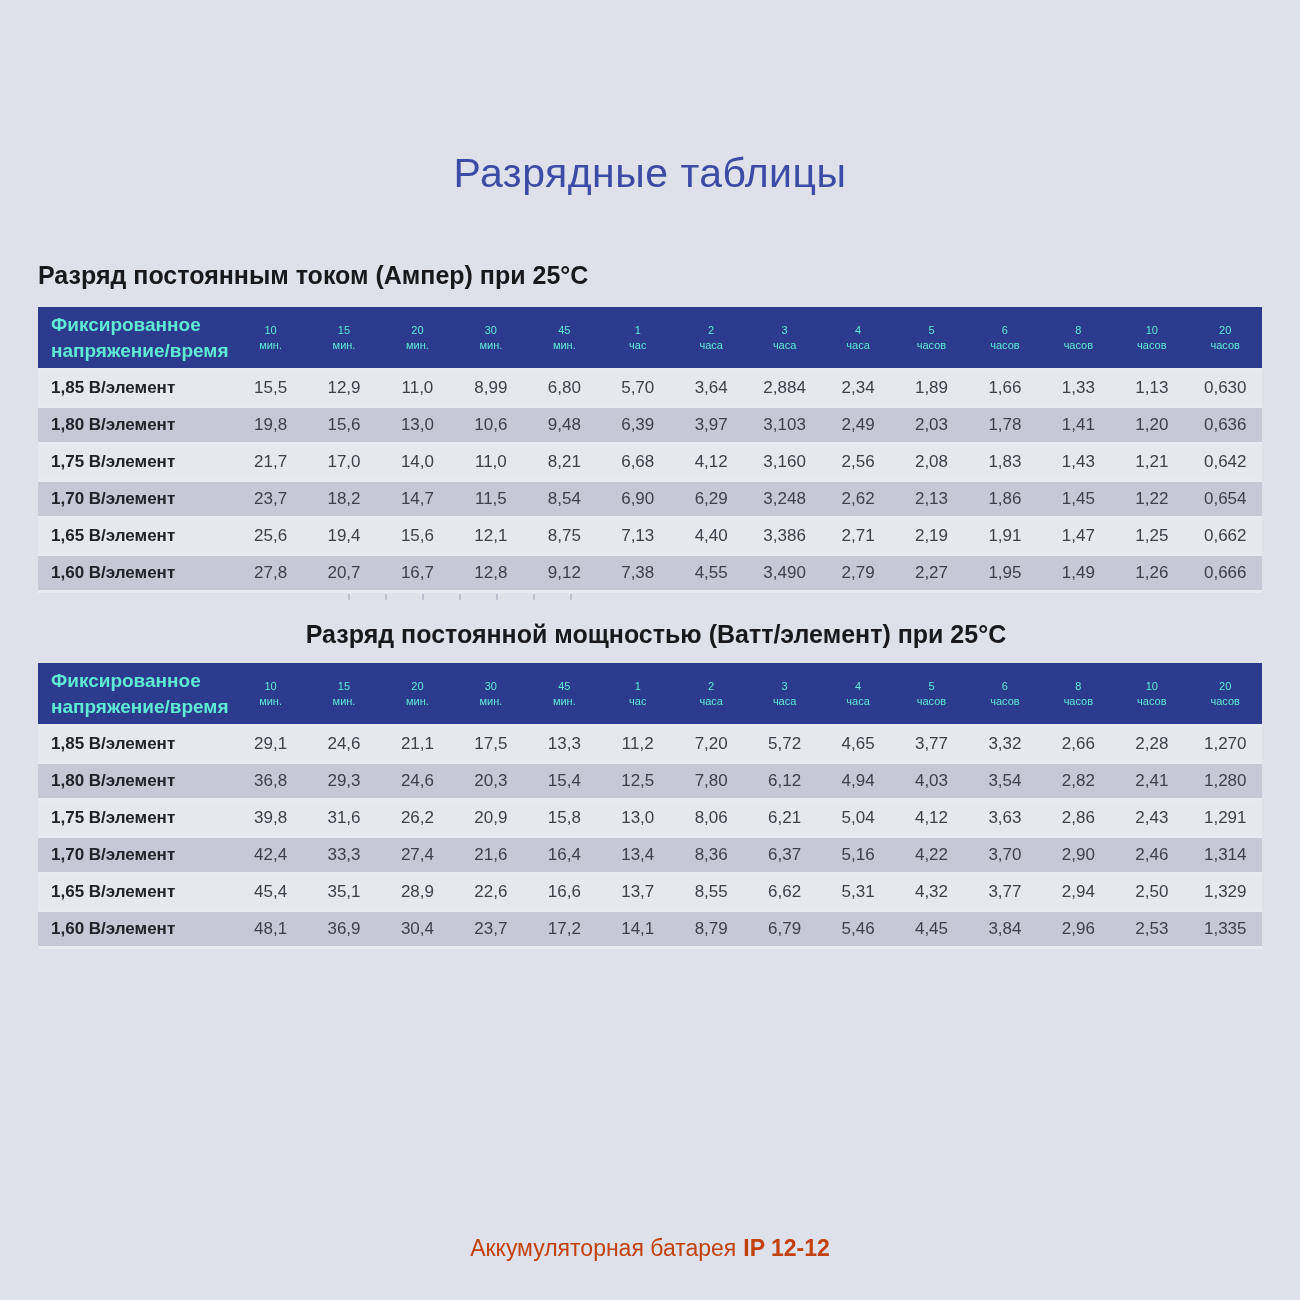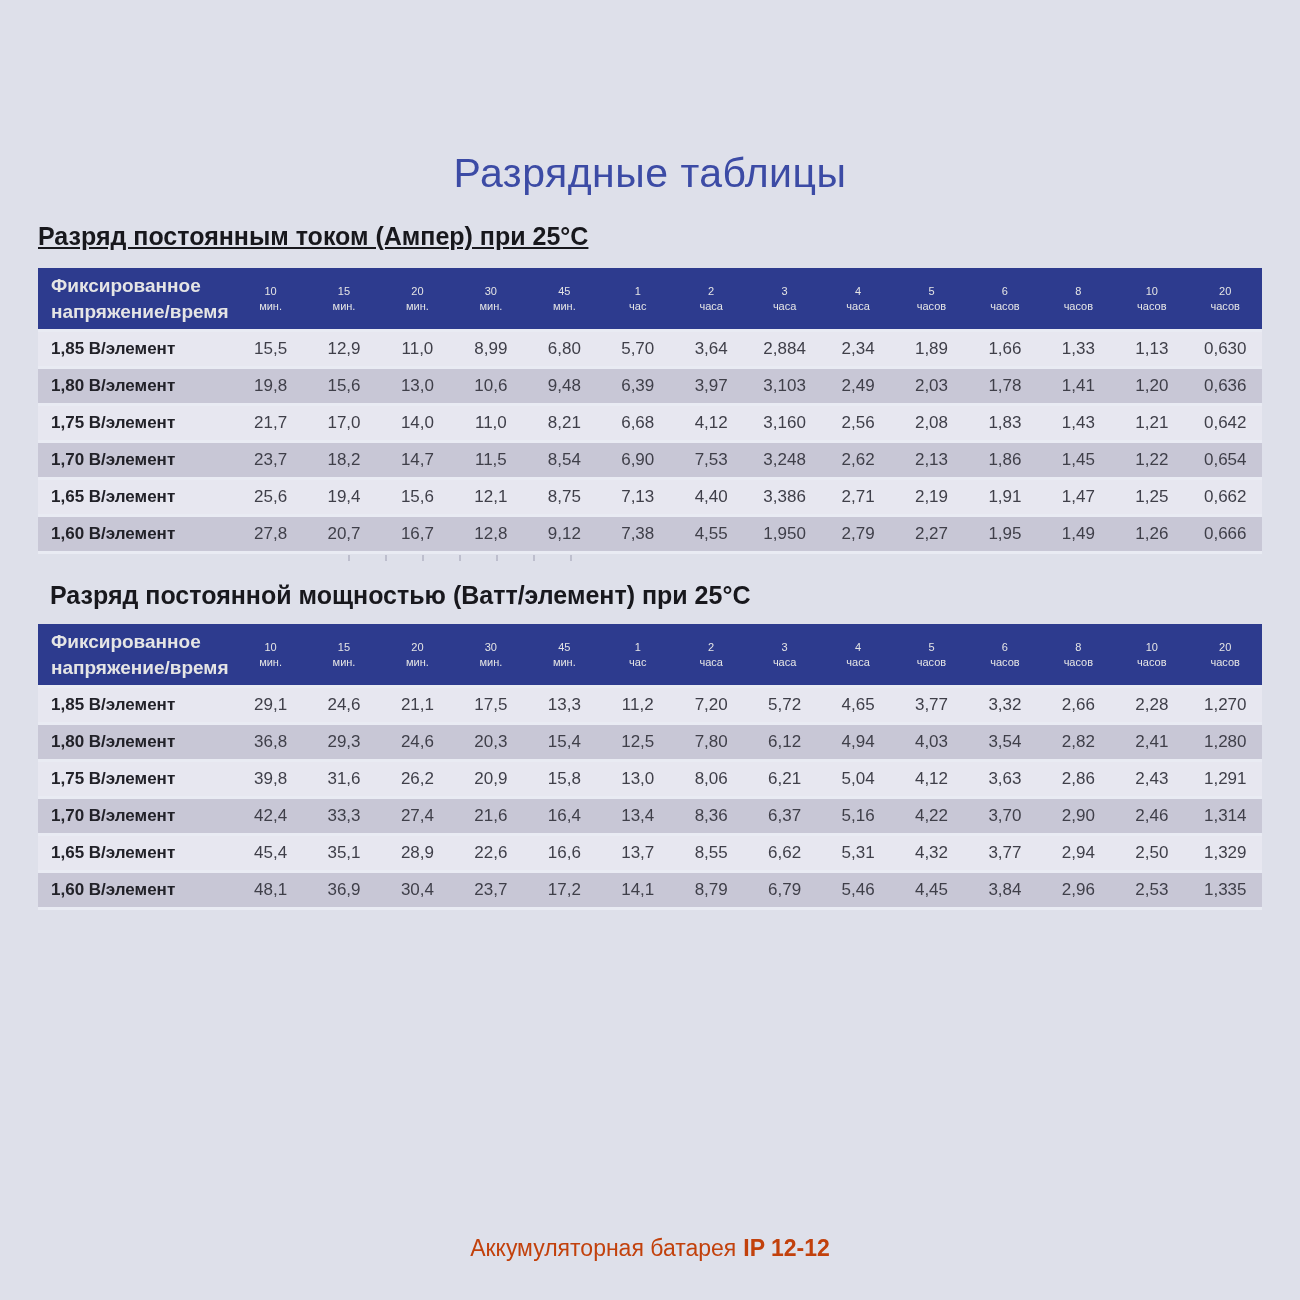--- a/index.html
+++ b/index.html
@@ -18,28 +18,28 @@
     font-weight: 500;
     letter-spacing: 0.5px;
     color: #3c4ba5;
   }
   .content { padding: 0 38px; }
   .section-heading {
     font-size: 25px;
     font-weight: 700;
     color: #18181d;
   }
-  .section-heading.first  { margin: 25px 0 17px 0; text-decoration: underline; }
-  .section-heading.second { margin: 20px 0 14px 12px; }
+  .section-heading.first  { margin: 64px 0 17px 0; }
+  .section-heading.second { margin: 20px 0 14px 12px; text-align: center; }
   .tbl { width: 100%; }
   .thead {
     display: flex;
     align-items: center;
     background: #2d3b8e;
-    color: #e5e5e5;
+    color: #5eead4;
     height: 64px;
     border-bottom: 3px solid #e9ebf3;
   }
   .corner {
     flex: 0 0 16%;
     padding-left: 13px;
     font-weight: 700;
     font-size: 19px;
     line-height: 1.32;
   }
@@ -213,21 +213,21 @@
           <div class="cell">0,642</div>
         </div>
         <div class="row">
           <div class="rlabel">1,70 В/элемент</div>
           <div class="cell">23,7</div>
           <div class="cell">18,2</div>
           <div class="cell">14,7</div>
           <div class="cell">11,5</div>
           <div class="cell">8,54</div>
           <div class="cell">6,90</div>
-          <div class="cell">7,53</div>
+          <div class="cell">6,29</div>
           <div class="cell">3,248</div>
           <div class="cell">2,62</div>
           <div class="cell">2,13</div>
           <div class="cell">1,86</div>
           <div class="cell">1,45</div>
           <div class="cell">1,22</div>
           <div class="cell">0,654</div>
         </div>
         <div class="row">
           <div class="rlabel">1,65 В/элемент</div>
@@ -248,21 +248,21 @@
         </div>
         <div class="row">
           <div class="rlabel">1,60 В/элемент</div>
           <div class="cell">27,8</div>
           <div class="cell">20,7</div>
           <div class="cell">16,7</div>
           <div class="cell">12,8</div>
           <div class="cell">9,12</div>
           <div class="cell">7,38</div>
           <div class="cell">4,55</div>
-          <div class="cell">1,950</div>
+          <div class="cell">3,490</div>
           <div class="cell">2,79</div>
           <div class="cell">2,27</div>
           <div class="cell">1,95</div>
           <div class="cell">1,49</div>
           <div class="cell">1,26</div>
           <div class="cell">0,666</div>
         </div>
       </div>
   </div>
 

